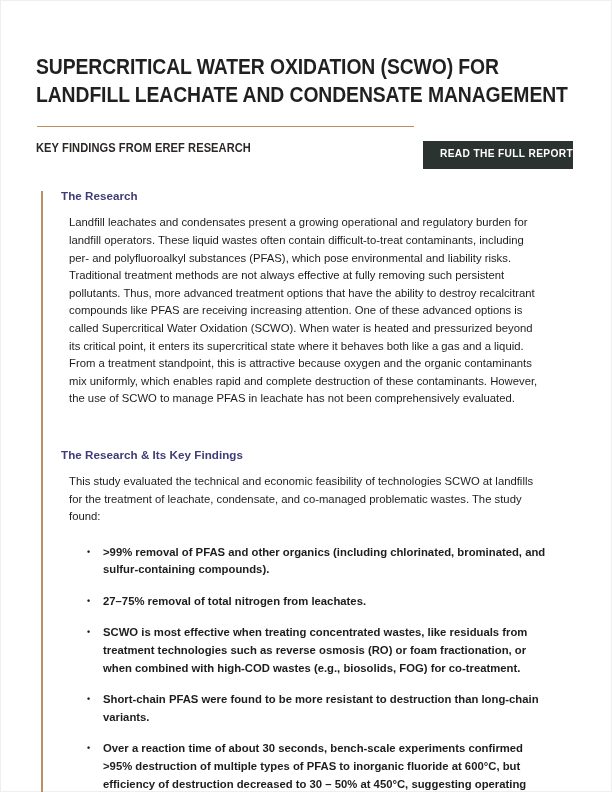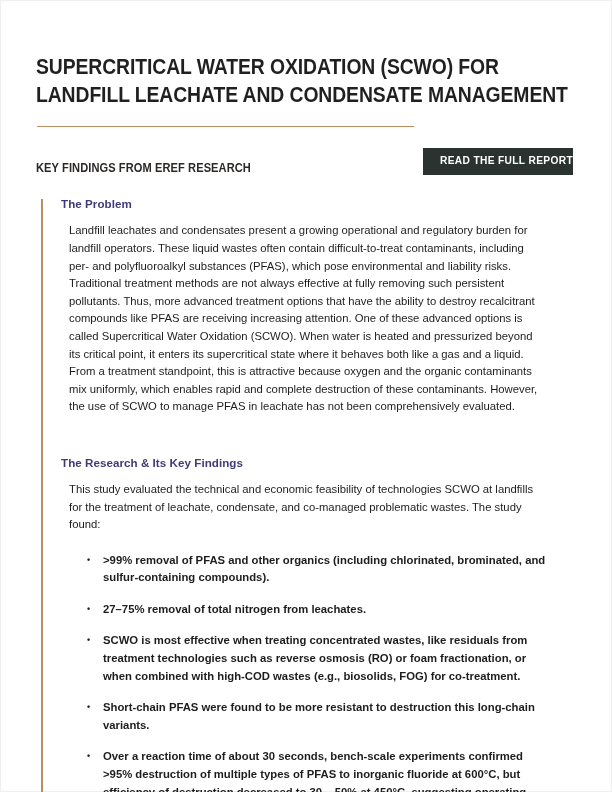--- a/index.html
+++ b/index.html
@@ -47,23 +47,23 @@
     width: 111%;
   }
   .title-rule {
     width: 377px;
     height: 1.4px;
     background: #bb8f5e;
     margin: 17px 0 0 1px;
   }
   .subhead-row {
     display: flex;
-    align-items: flex-end;
+    align-items: flex-start;
     justify-content: space-between;
-    margin-top: 22px;
+    margin-top: 14px;
     height: 26px;
   }
   .subtitle {
     font-family: "Liberation Sans Narrow", "Liberation Sans", sans-serif;
     font-weight: 700;
     font-size: 12.6px;
     letter-spacing: 0.1px;
     color: #2b2826;
     text-transform: uppercase;
     transform: scaleX(0.88);
@@ -160,29 +160,29 @@
     <div class="title-rule"></div>
 
     <div class="subhead-row">
       <div class="subtitle">KEY FINDINGS FROM EREF RESEARCH</div>
       <button class="cta-button">READ THE FULL REPORT</button>
     </div>
 
     <div class="body-wrap">
       <div class="left-rule"></div>
 
-      <h2 class="sec-heading">The Problem</h2>
+      <h2 class="sec-heading">The Research</h2>
       <p class="body-text">Landfill leachates and condensates present a growing operational and regulatory burden for landfill operators. These liquid wastes often contain difficult-to-treat contaminants, including per- and polyfluoroalkyl substances (PFAS), which pose environmental and liability risks. Traditional treatment methods are not always effective at fully removing such persistent pollutants. Thus, more advanced treatment options that have the ability to destroy recalcitrant compounds like PFAS are receiving increasing attention. One of these advanced options is called Supercritical Water Oxidation (SCWO). When water is heated and pressurized beyond its critical point, it enters its supercritical state where it behaves both like a gas and a liquid. From a treatment standpoint, this is attractive because oxygen and the organic contaminants mix uniformly, which enables rapid and complete destruction of these contaminants. However, the use of SCWO to manage PFAS in leachate has not been comprehensively evaluated.</p>
 
       <h2 class="sec-heading second">The Research &amp; Its Key Findings</h2>
       <p class="body-text">This study evaluated the technical and economic feasibility of technologies SCWO at landfills for the treatment of leachate, condensate, and co-managed problematic wastes. The study found:</p>
 
       <ul class="findings">
         <li>&gt;99% removal of PFAS and other organics (including chlorinated, brominated, and sulfur-containing compounds).</li>
         <li>27–75% removal of total nitrogen from leachates.</li>
         <li>SCWO is most effective when treating concentrated wastes, like residuals from treatment technologies such as reverse osmosis (RO) or foam fractionation, or when combined with high-COD wastes (e.g., biosolids, FOG) for co-treatment.</li>
-        <li>Short-chain PFAS were found to be more resistant to destruction this long-chain variants.</li>
+        <li>Short-chain PFAS were found to be more resistant to destruction than long-chain variants.</li>
         <li>Over a reaction time of about 30 seconds, bench-scale experiments confirmed &gt;95% destruction of multiple types of PFAS to inorganic fluoride at 600°C, but efficiency of destruction decreased to 30 – 50% at 450°C, suggesting operating temperature is critical to treatment performance.</li>
       </ul>
     </div>
 
   </div>
 </div>
 
 </body></html>

